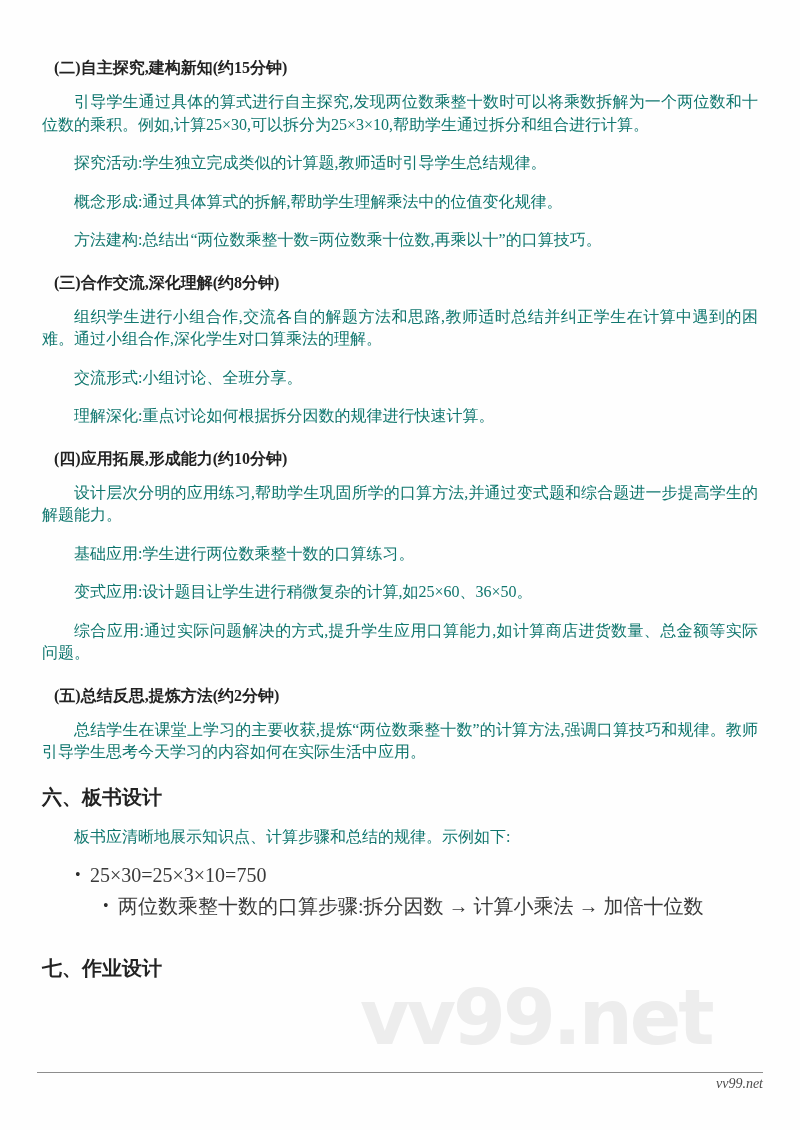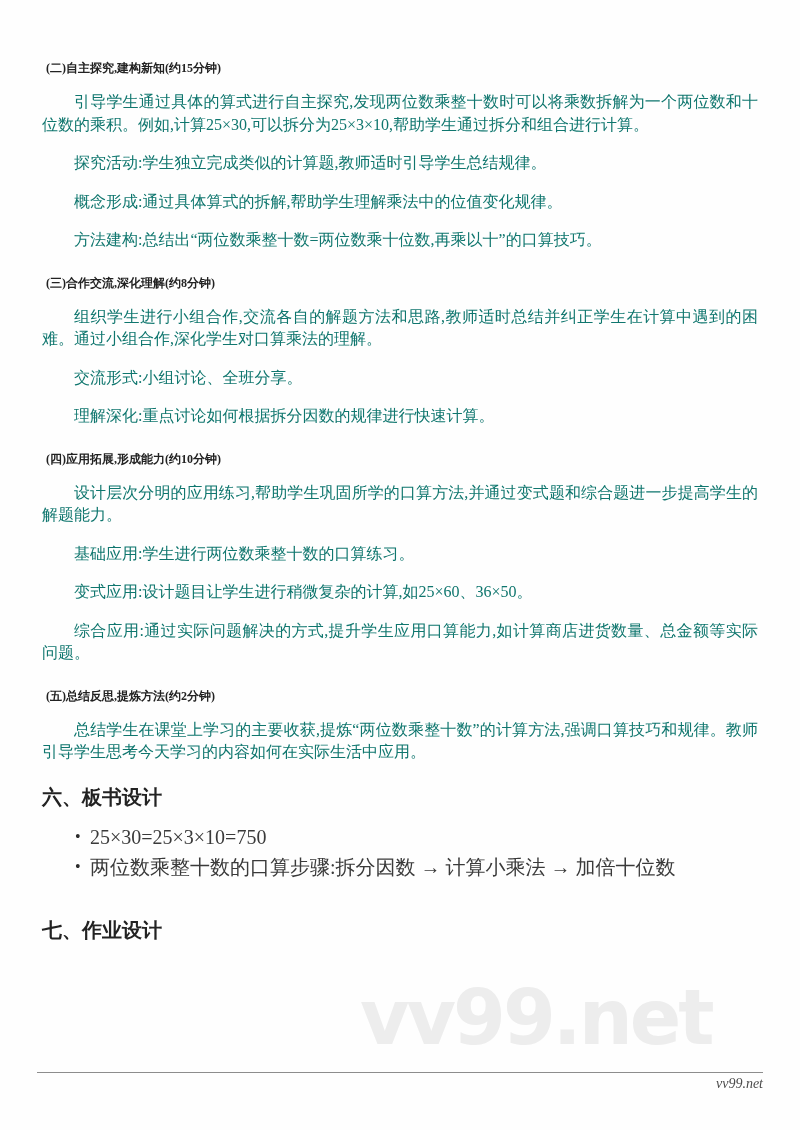--- a/index.html
+++ b/index.html
@@ -35,25 +35,25 @@
   }
   .content p {
     font-size: 16px;
     line-height: 22.5px;
     margin: 7px 0 16px 0;
     text-indent: 2em;
     text-align: justify;
     color: #0f766e;
   }
   h3.sub-heading {
-    font-size: 12px;
+    font-size: 16px;
     line-height: 26px;
     font-weight: bold;
     color: #222222;
-    margin: 18px 0 10px 4px;
+    margin: 18px 0 10px 12px;
   }
   h2.main-heading {
     font-size: 20px;
     line-height: 30px;
     font-weight: bold;
     color: #222222;
     margin: 18px 0 14px 0;
   }
   h2.main-heading.extra-gap { margin-top: 36px; }
   ul.doc-list {
@@ -61,21 +61,21 @@
     margin: 14px 0 16px 0;
     padding: 0 0 0 48px;
   }
   ul.doc-list li {
     position: relative;
     font-size: 20px;
     line-height: 22.5px;
     color: #3a3a3a;
     text-align: justify;
   }
-  ul.doc-list li + li { margin-top: 8px; }
+  ul.doc-list li + li { margin-top: 8px; margin-left: 28px; }
   ul.doc-list li::before {
     content: "\2022";
     position: absolute;
     left: -15px;
     top: 0;
     font-size: 16px;
     color: #2c2c2c;
   }
   .footer {
     position: absolute;
@@ -121,20 +121,21 @@
     <h3 class="sub-heading">(四)应用拓展,形成能力(约10分钟)</h3>
     <p>设计层次分明的应用练习,帮助学生巩固所学的口算方法,并通过变式题和综合题进一步提高学生的解题能力。</p>
     <p>基础应用:学生进行两位数乘整十数的口算练习。</p>
     <p>变式应用:设计题目让学生进行稍微复杂的计算,如25×60、36×50。</p>
     <p>综合应用:通过实际问题解决的方式,提升学生应用口算能力,如计算商店进货数量、总金额等实际问题。</p>
 
     <h3 class="sub-heading">(五)总结反思,提炼方法(约2分钟)</h3>
     <p>总结学生在课堂上学习的主要收获,提炼“两位数乘整十数”的计算方法,强调口算技巧和规律。教师引导学生思考今天学习的内容如何在实际生活中应用。</p>
 
     <h2 class="main-heading">六、板书设计</h2>
+    <p>板书应清晰地展示知识点、计算步骤和总结的规律。示例如下:</p>
     <ul class="doc-list">
       <li>25×30=25×3×10=750</li>
       <li>两位数乘整十数的口算步骤:拆分因数 → 计算小乘法 → 加倍十位数</li>
     </ul>
 
     <h2 class="main-heading extra-gap">七、作业设计</h2>
 
   </div>
 
   <div class="footer">

